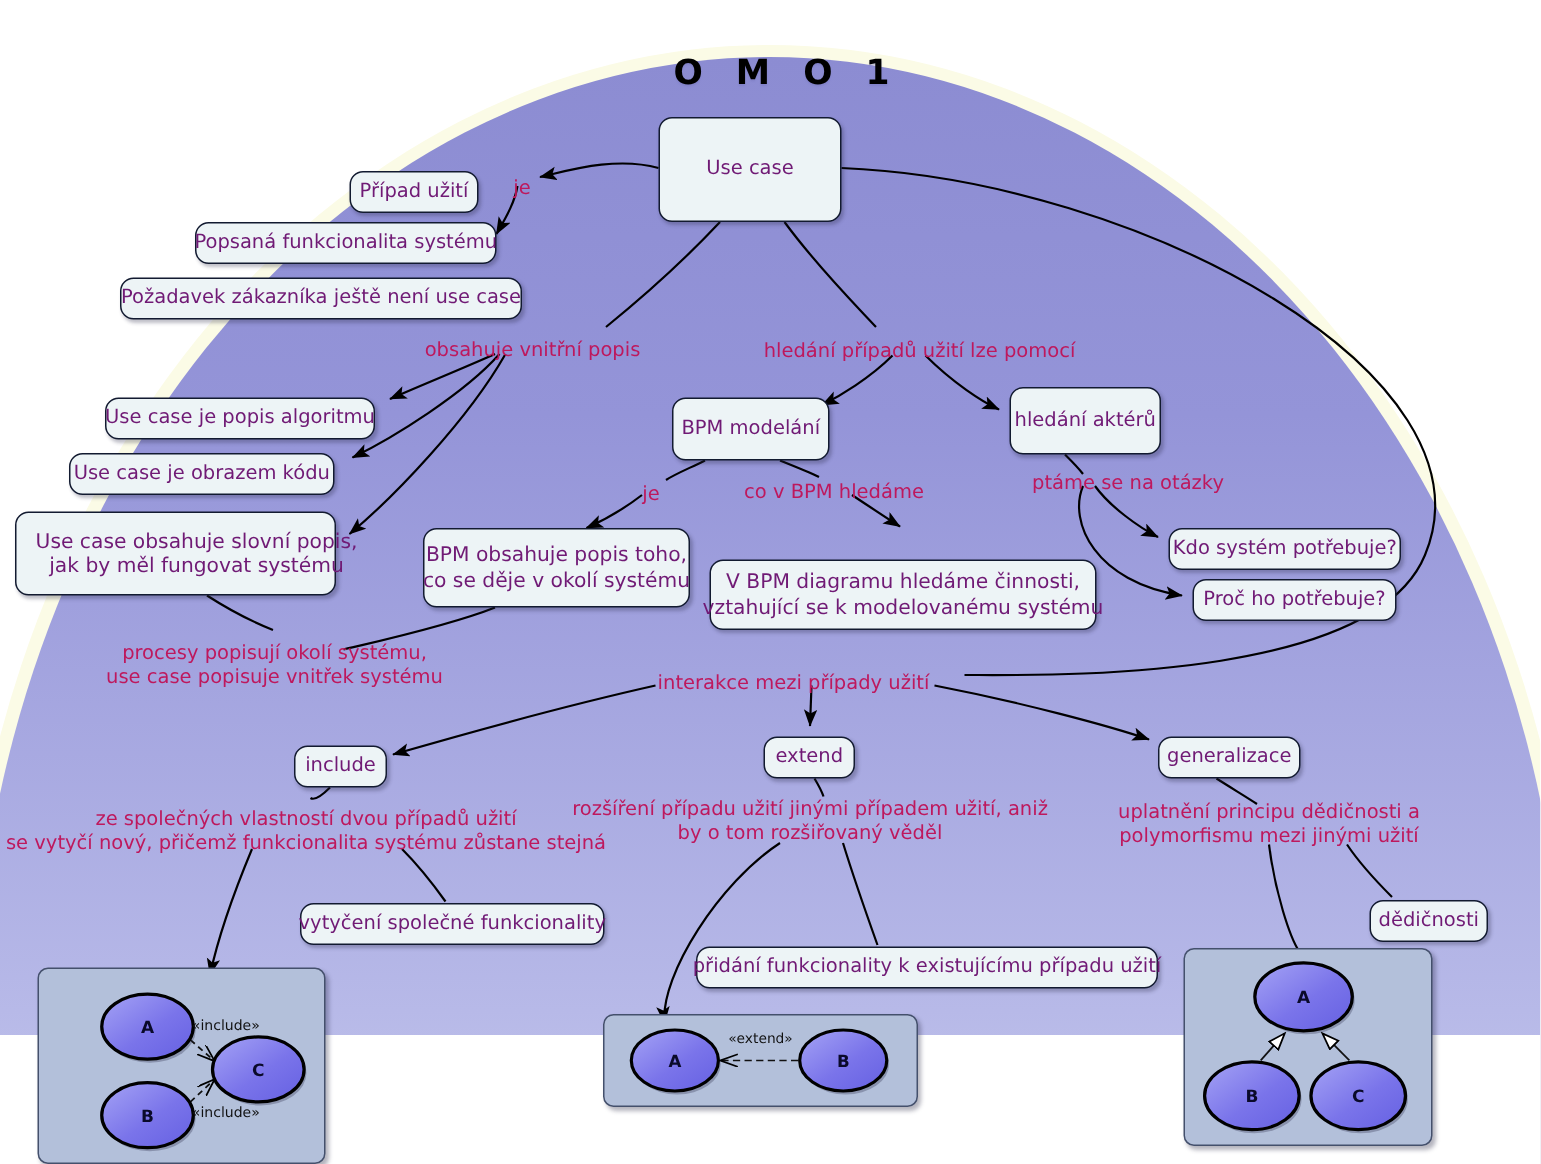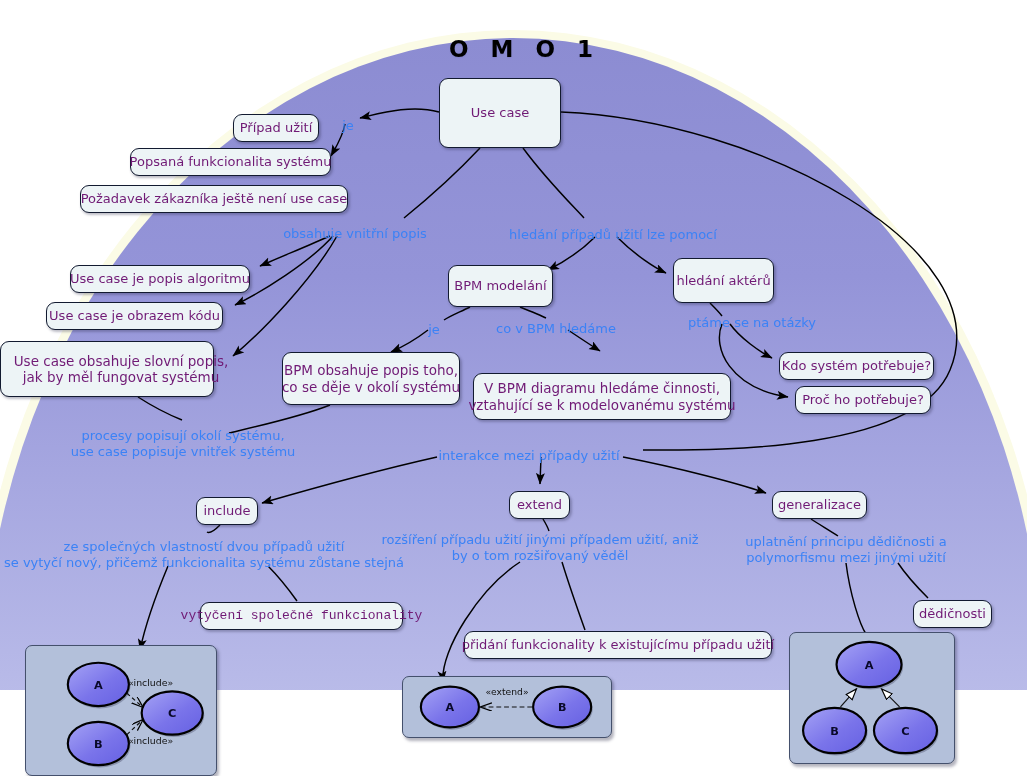--- a/index.html
+++ b/index.html
@@ -41,21 +41,21 @@
     justify-content:center;
     text-align:center;
     padding:3px 9px;
     box-shadow:1.5px 2px 2.5px rgba(40,40,70,.30);
     white-space:pre;
   }
   .node.big{font-size:13.5px;}
 
   .label{
     position:absolute;
-    color:#3b82f6;
+    color:#be185d;
     font-size:13px;
     line-height:1.25;
     text-align:center;
     white-space:pre;
     transform:translateX(-50%);
   }
 
   
   .uml{
     position:absolute;
@@ -143,34 +143,34 @@
   </svg>
 
   <div id="nodes">
     <div class="title" style="left:449px;top:36px;">O M O 1</div>
   <div class="node" style="left: 439px; top: 78px; width: 122px; height: 70px;">Use case</div>
       <div class="node" style="left: 233px; top: 114px; width: 86px; height: 28px;">Případ užití</div>
       <div class="node" style="left: 130px; top: 148px; width: 201px; height: 28px;">Popsaná funkcionalita systému</div>
       <div class="node" style="left: 80px; top: 185px; width: 268px; height: 28px;">Požadavek zákazníka ještě není use case</div>
       <div class="node" style="left: 70px; top: 265px; width: 180px; height: 28px;">Use case je popis algoritmu</div>
       <div class="node" style="left: 46px; top: 302px; width: 177px; height: 28px;">Use case je obrazem kódu</div>
-      <div class="node big" style="left: 0; top: 341px; width: 214px; height: 56px; padding-left: 37px;">Use case obsahuje slovní popis,
+      <div class="node big" style="left: 10px; top: 341px; width: 214px; height: 56px; padding-left: 37px;">Use case obsahuje slovní popis,
 jak by měl fungovat systému</div>
       <div class="node" style="left: 448px; top: 265px; width: 105px; height: 42px;">BPM modelání</div>
       <div class="node big" style="left: 282px; top: 352px; width: 178px; height: 53px;">BPM obsahuje popis toho,
 co se děje v okolí systému</div>
       <div class="node big" style="left: 473px; top: 352px; width: 258px; height: 47px; margin-top: 21px;">V BPM diagramu hledáme činnosti,
 vztahující se k modelovanému systému</div>
       <div class="node" style="left: 673px; top: 258px; width: 101px; height: 45px;">hledání aktérů</div>
       <div class="node" style="left: 779px; top: 352px; width: 155px; height: 28px;">Kdo systém potřebuje?</div>
       <div class="node" style="left: 795px; top: 386px; width: 136px; height: 28px;">Proč ho potřebuje?</div>
       <div class="node" style="left: 196px; top: 497px; width: 62px; height: 28px;">include</div>
       <div class="node" style="left: 509px; top: 491px; width: 61px; height: 28px;">extend</div>
       <div class="node" style="left: 772px; top: 491px; width: 95px; height: 28px;">generalizace</div>
-      <div class="node" style="left: 200px; top: 602px; width: 203px; height: 28px; font-family: Liberation Mono, monospace;">vytyčení společné funkcionality</div>
+      <div class="node" style="left: 200px; top: 602px; width: 203px; height: 28px;">vytyčení společné funkcionality</div>
       <div class="node" style="left: 464px; top: 631px; width: 308px; height: 28px;">přidání funkcionality k existujícímu případu užití</div>
       <div class="node" style="left: 913px; top: 600px; width: 79px; height: 28px;">dědičnosti</div>
       <div class="label" style="left: 348px; top: 118px;">je</div>
       <div class="label" style="left: 355px; top: 226px;">obsahuje vnitřní popis</div>
       <div class="label" style="left: 613px; top: 227px;">hledání případů užití lze pomocí</div>
       <div class="label" style="left: 434px; top: 322px;">je</div>
       <div class="label" style="left: 556px; top: 321px;">co v BPM hledáme</div>
       <div class="label" style="left: 752px; top: 315px;">ptáme se na otázky</div>
       <div class="label" style="left: 183px; top: 428px;">procesy popisují okolí systému,
 use case popisuje vnitřek systému</div>

